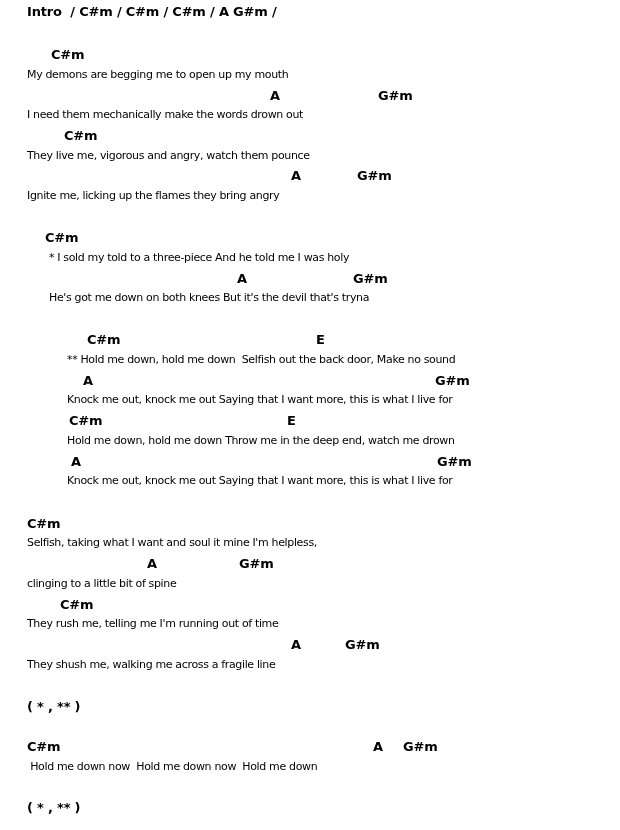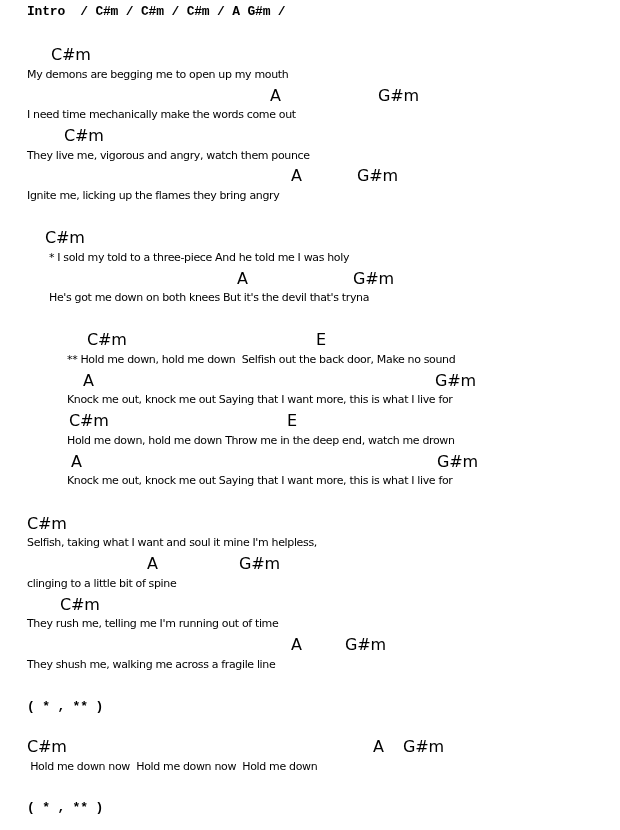--- a/index.html
+++ b/index.html
@@ -1,34 +1,34 @@
 <!DOCTYPE html>
 <html><head>
 <meta charset="utf-8">
 <style>
   html, body { margin:0; padding:0; background:#ffffff; }
   body { width:620px; height:830px; position:relative; overflow:hidden;
          font-family:"DejaVu Sans", sans-serif; color:#000; }
   .ln { position:absolute; white-space:pre; font-size:14px; line-height:16px; }
   .lyr { font-size:11px; letter-spacing:-0.35px; }
-  .chd { font-weight:normal; font-size:16px; letter-spacing:-0.2px; }
-  .hdr { font-weight:bold; font-size:13px; letter-spacing:-0.2px;font-family:Liberation Mono, monospace; }
+  .chd { font-weight:bold; font-size:13px; letter-spacing:-0.2px; }
+  .hdr { font-weight:bold; font-size:13px; letter-spacing:-0.2px; }
 </style>
 </head>
 <body>
 
 <div>
   <div class="ln hdr" style="left:27px;top:4px">Intro  / C#m / C#m / C#m / A G#m /</div>
 
   <div>
     <div class="ln chd" style="left:51px;top:47px">C#m</div>
     <div class="ln lyr" style="left:27px;top:67px">My demons are begging me to open up my mouth</div>
     <div class="ln chd" style="left:270px;top:88px">A</div>
     <div class="ln chd" style="left:378px;top:88px">G#m</div>
-    <div class="ln lyr" style="left:27px;top:107px">I need time mechanically make the words come out</div>
+    <div class="ln lyr" style="left:27px;top:107px">I need them mechanically make the words drown out</div>
     <div class="ln chd" style="left:64px;top:128px">C#m</div>
     <div class="ln lyr" style="left:27px;top:148px">They live me, vigorous and angry, watch them pounce</div>
     <div class="ln chd" style="left:291px;top:168px">A</div>
     <div class="ln chd" style="left:357px;top:168px">G#m</div>
     <div class="ln lyr" style="left:27px;top:188px">Ignite me, licking up the flames they bring angry</div>
   </div>
 
   <div>
     <div class="ln chd" style="left:45px;top:230px">C#m</div>
     <div class="ln lyr" style="left:49px;top:250px">* I sold my told to a three-piece And he told me I was holy</div>

